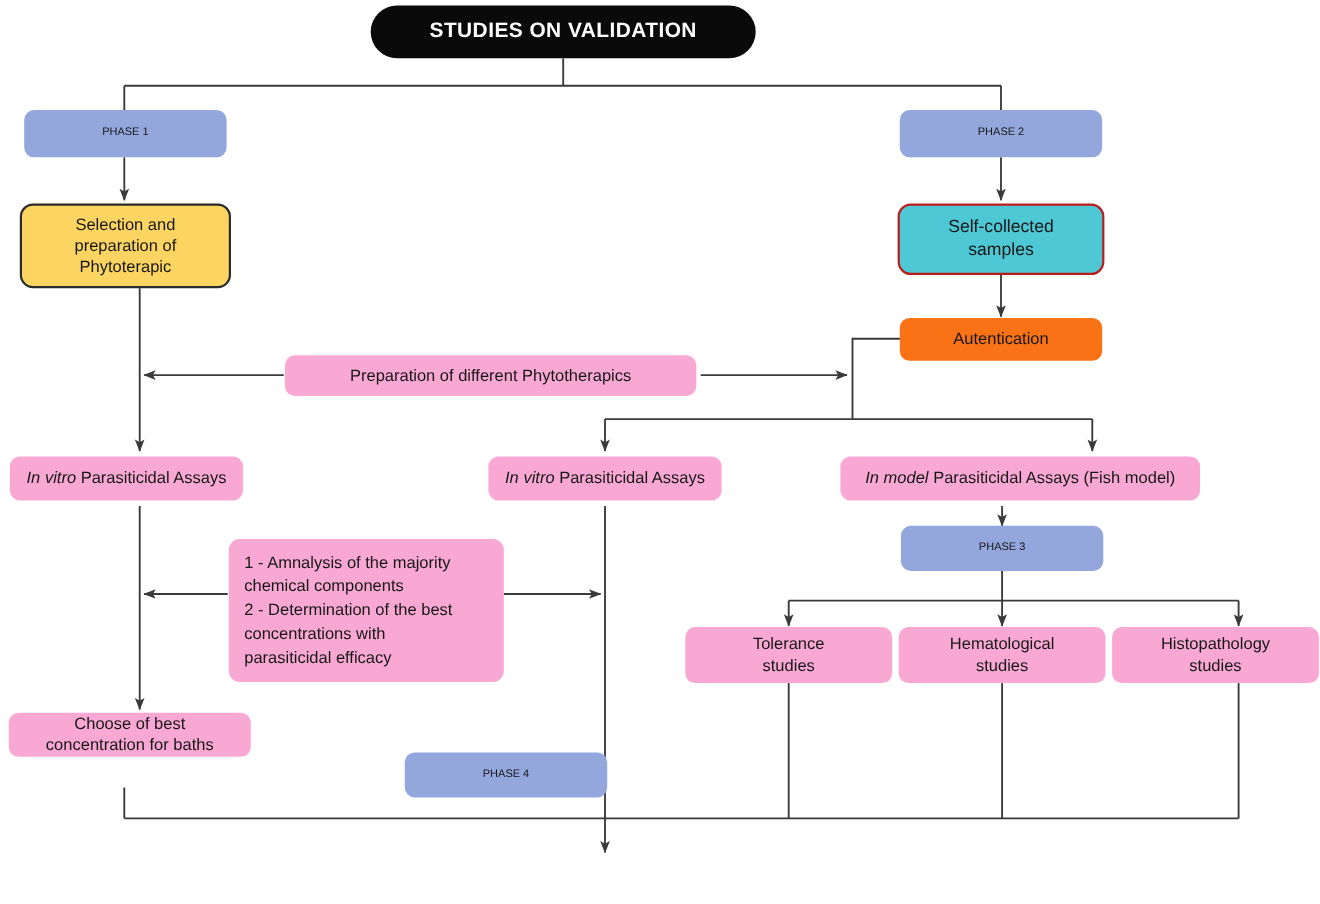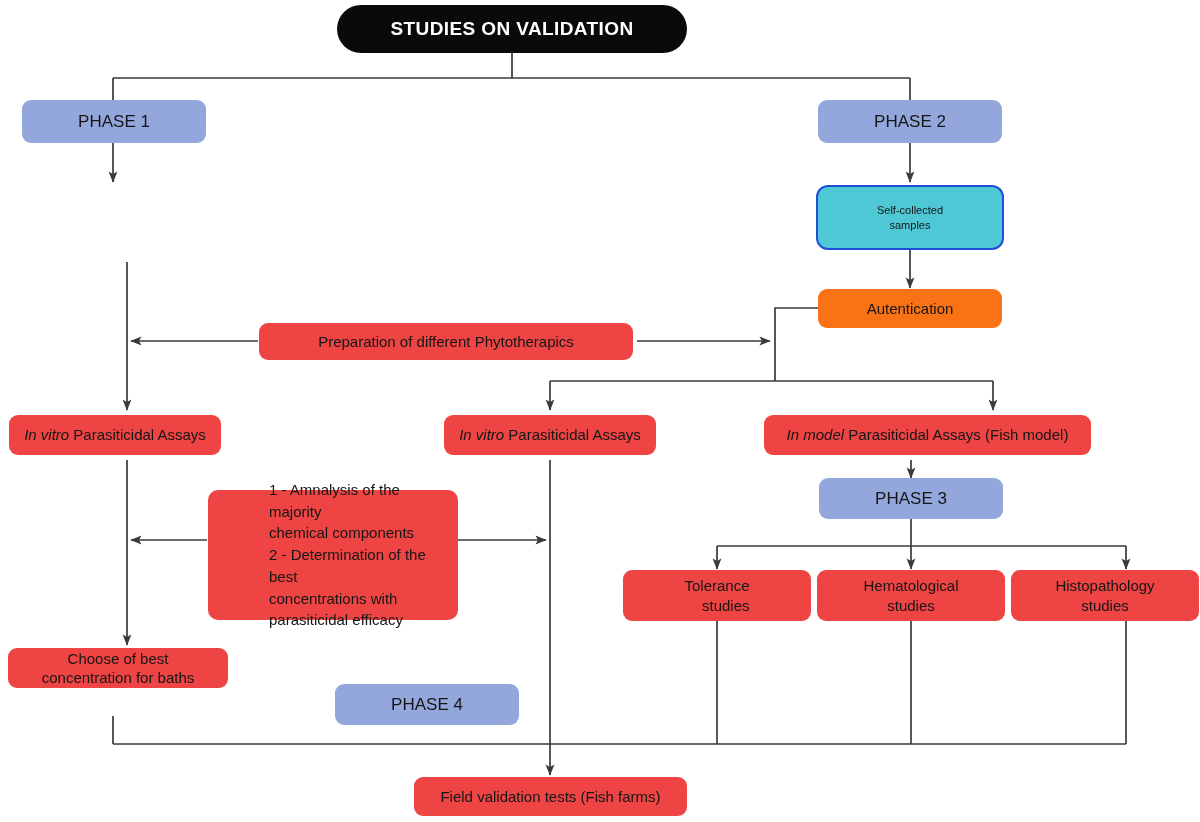--- a/index.html
+++ b/index.html
@@ -41,37 +41,37 @@
   .node.title {
     background: #0a0a0a;
     color: #ffffff;
     font-weight: bold;
     font-size: 19px;
     letter-spacing: 0.4px;
     border-radius: 26px;
   }
   .node.phase {
     background: #93a7dc;
-    font-size: 17px;
+    font-size: 10px;
     border-radius: 9px;
   }
   .node.yellow {
-    background: #ef4444;
+    background: #f9a8d4;
     font-size: 15px;
     border-radius: 9px;
   }
   .node.yellow.outlined {
     background: #fcd462;
     border: 2px solid #2b2b2b;
     border-radius: 12px;
   }
   .node.teal {
     background: #4ec8d4;
-    border: 2px solid #1d4ed8;
-    font-size: 11px;
+    border: 2px solid #b91c1c;
+    font-size: 16px;
     border-radius: 12px;
   }
   .node.salmon {
     background: #f97316;
     font-size: 15px;
     border-radius: 9px;
   }
   .node.listbox {
     font-size: 15px;
     text-align: left;
@@ -79,21 +79,20 @@
     padding: 12px 14px;
     line-height: 1.45;
     border-radius: 10px;
   }
   .node .label {
     display: block;
     white-space: pre-line;
   }
   .node.listbox .label {
     white-space: pre-line;
-    margin-left: 47px;
   }
   .ital {
     font-style: italic;
   }
 </style>
 </head>
 <body>
 
 <div id="canvas">
 
@@ -158,20 +157,25 @@
   </div>
 
   <div class="node phase" style="left:22px; top:100px; width:184px; height:43px;">
     <span class="label">PHASE 1</span>
   </div>
 
   <div class="node phase" style="left:818px; top:100px; width:184px; height:43px;">
     <span class="label">PHASE 2</span>
   </div>
 
+  <div class="node yellow outlined" style="left:18px; top:185px; width:192px; height:77px; font-size:15px;">
+    <span class="label">Selection and
+preparation of
+Phytoterapic</span>
+  </div>
 
   <div class="node teal" style="left:816px; top:185px; width:188px; height:65px;">
     <span class="label">Self-collected
 samples</span>
   </div>
 
   <div class="node salmon" style="left:818px; top:289px; width:184px; height:39px;">
     <span class="label">Autentication</span>
   </div>
 
@@ -196,41 +200,38 @@
   </div>
 
   <div class="node yellow listbox" style="left:208px; top:490px; width:250px; height:130px;">
     <span class="label">1 - Amnalysis of the majority
 chemical components
 2 - Determination of the best
 concentrations with
 parasiticidal efficacy</span>
   </div>
 
-  <div class="node yellow" style="left:623px; top:570px; width:188px; height:51px;text-align:right;">
+  <div class="node yellow" style="left:623px; top:570px; width:188px; height:51px;">
     <span class="label">Tolerance
 studies</span>
   </div>
 
   <div class="node yellow" style="left:817px; top:570px; width:188px; height:51px;">
     <span class="label">Hematological
 studies</span>
   </div>
 
   <div class="node yellow" style="left:1011px; top:570px; width:188px; height:51px;">
     <span class="label">Histopathology
 studies</span>
   </div>
 
   <div class="node yellow" style="left:8px; top:648px; width:220px; height:40px;">
     <span class="label">Choose of best
 concentration for baths</span>
   </div>
 
-  <div class="node phase" style="left:335px; top:684px; width:184px; height:41px;">
+  <div class="node phase" style="left:368px; top:684px; width:184px; height:41px;">
     <span class="label">PHASE 4</span>
   </div>
 
-  <div class="node yellow" style="left:414px; top:777px; width:273px; height:39px;">
-    <span class="label">Field validation tests (Fish farms)</span>
-  </div>
 
 </div>
 
 </body></html>

